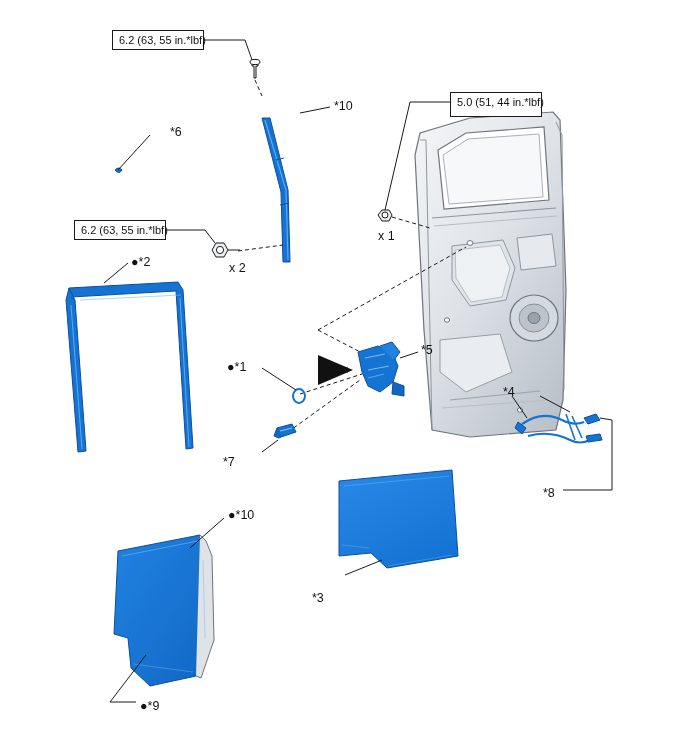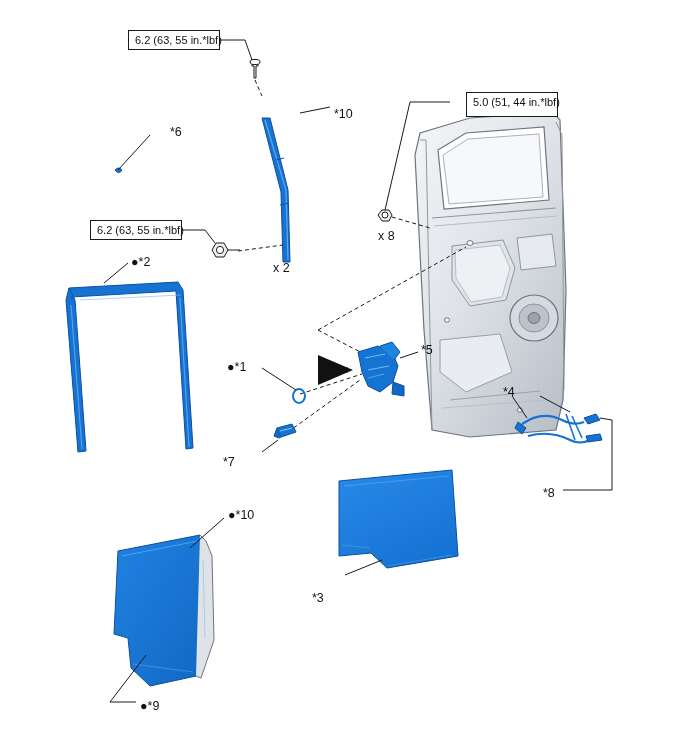--- a/index.html
+++ b/index.html
@@ -27,21 +27,20 @@
   .torque-box {
     position: absolute;
     border: 1px solid #1a1a1a;
     background: #ffffff;
     font-size: 11px;
     color: #111111;
     line-height: 1;
     padding: 4px 6px 5px 6px;
     white-space: nowrap;
     box-sizing: border-box;
-    margin-left: 16px;
   }
   .callout {
     position: absolute;
     font-size: 12.5px;
     color: #111111;
     white-space: nowrap;
     line-height: 1;
   }
   .qty {
     position: absolute;
@@ -225,24 +224,24 @@
 
       <path d="M136,702 L110,702 L146,655" stroke="#1a1a1a" stroke-width="1" fill="none"></path>
     </g>
 
   </svg>
 
   <div class="torque-box" style="left:112px; top:30px; width:92px; height:20px;">6.2 (63, 55 in.*lbf)</div>
   <div class="torque-box" style="left:74px; top:220px; width:92px; height:20px;">6.2 (63, 55 in.*lbf)</div>
   <div class="torque-box" style="left:450px; top:92px; width:92px; height:25px;">5.0 (51, 44 in.*lbf)</div>
 
-  <div class="qty" style="left:229px; top:262px;margin-left:44px;">x 2</div>
-  <div class="qty" style="left:378px; top:230px;">x 8</div>
-
-  <div class="callout" style="left:334px; top:108px;">*10</div>
+  <div class="qty" style="left:229px; top:262px;">x 2</div>
+  <div class="qty" style="left:378px; top:230px;">x 1</div>
+
+  <div class="callout" style="left:334px; top:100px;">*10</div>
   <div class="callout" style="left:170px; top:126px;">*6</div>
   <div class="callout" style="left:131px; top:256px;">●*2</div>
   <div class="callout" style="left:227px; top:361px;">●*1</div>
   <div class="callout" style="left:421px; top:344px;">*5</div>
   <div class="callout" style="left:223px; top:456px;">*7</div>
   <div class="callout" style="left:503px; top:386px;">*4</div>
   <div class="callout" style="left:543px; top:487px;">*8</div>
   <div class="callout" style="left:228px; top:509px;">●*10</div>
   <div class="callout" style="left:312px; top:592px;">*3</div>
   <div class="callout" style="left:140px; top:700px;">●*9</div>

